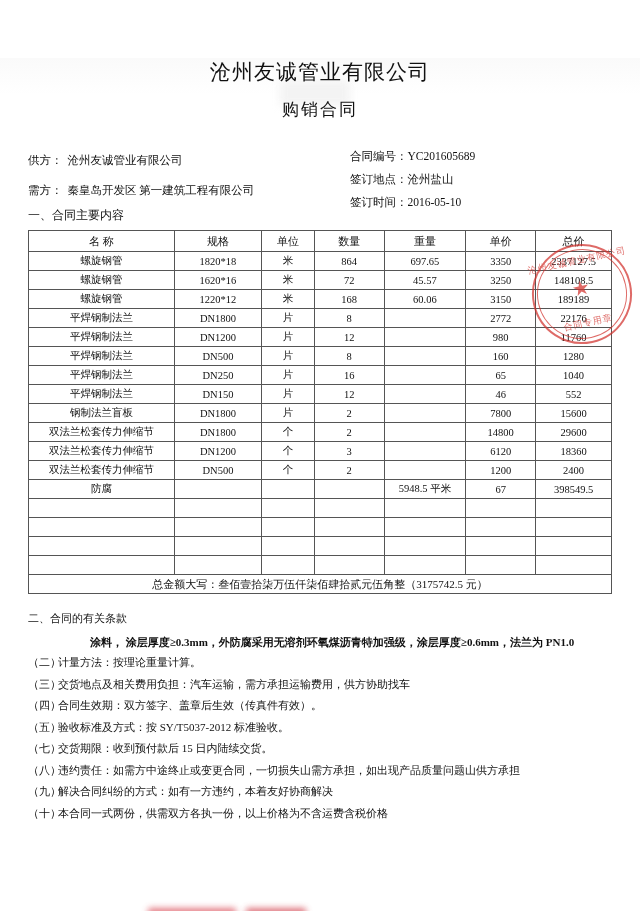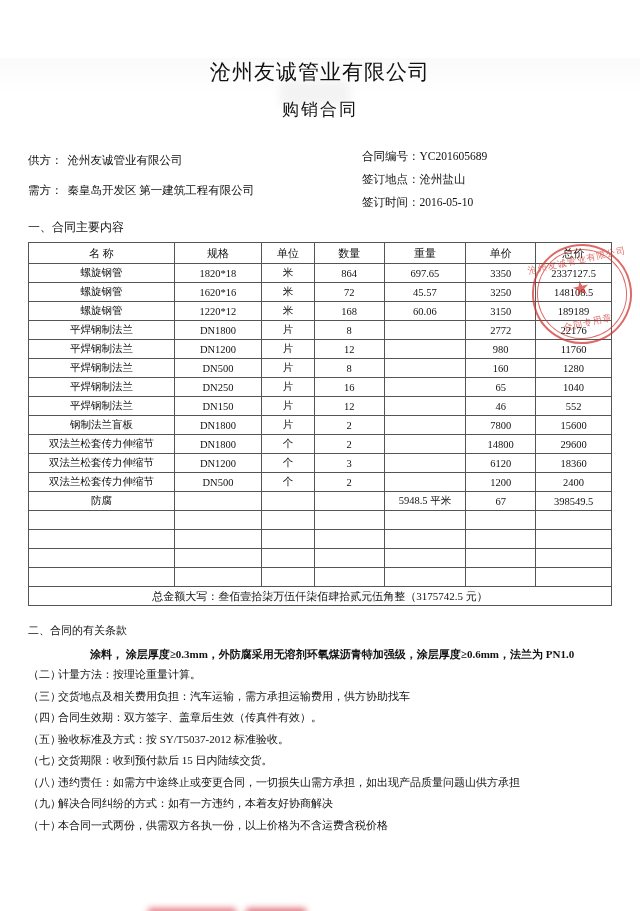--- a/index.html
+++ b/index.html
@@ -60,32 +60,32 @@
   }
   .party-label {
     display: inline-block;
   }
   .party-value {
     display: inline-block;
     margin-left: 2px;
   }
   .meta {
     position: absolute;
-    right: 0;
+    right: 12px;
     top: -2px;
     width: 250px;
     font-size: 11.5px;
     line-height: 23px;
   }
   .meta-row {
     white-space: nowrap;
   }
   .section-heading {
     font-size: 12px;
-    margin: 16px 0 6px 0;
+    margin: 4px 0 6px 0;
     font-weight: normal;
   }
   table.maintable {
     width: 100%;
     border-collapse: collapse;
     font-size: 10.5px;
     table-layout: fixed;
   }
   table.maintable th,
   table.maintable td {

